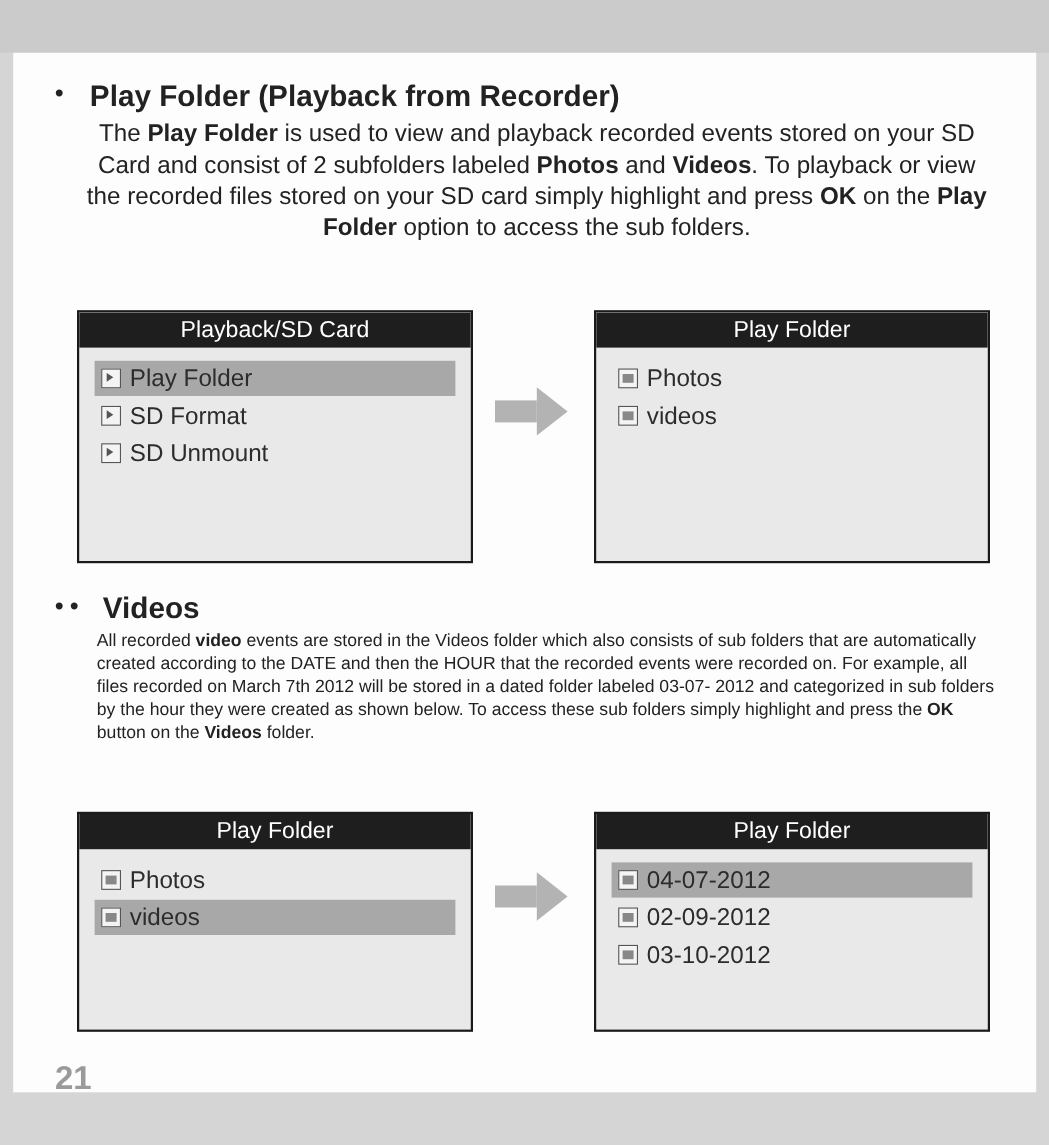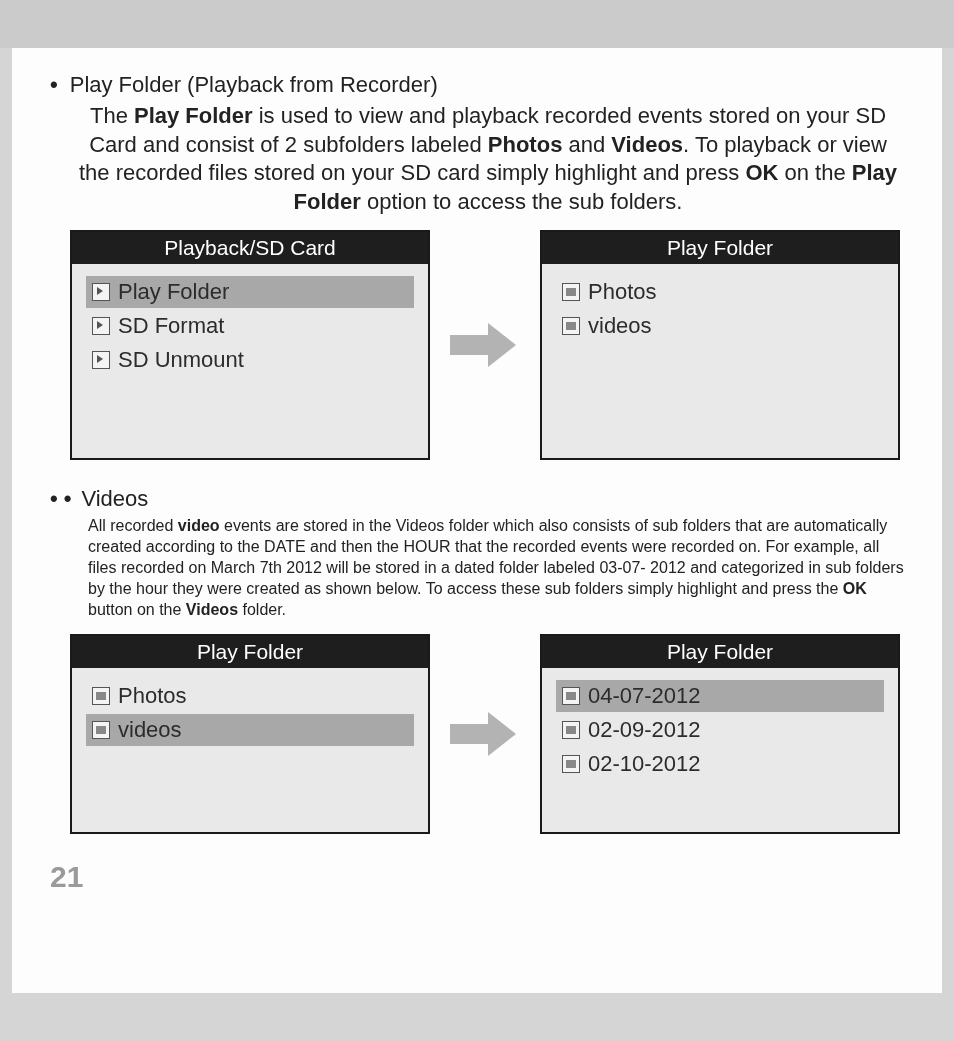--- a/index.html
+++ b/index.html
@@ -23,23 +23,23 @@
     background: #cbcbcb;
   }
   .content {
     background: #fdfdfd;
     margin: 0 12px;
     padding: 24px 38px 10px 38px;
     box-sizing: border-box;
     height: 945px;
   }
   .section-title {
-    font-size: 22px;
-    font-weight: normal;
-    margin: 0 0 4px 4px;
+    font-size: 27px;
+    font-weight: bold;
+    margin: 0 0 4px 16px;
   }
   .section-text {
     font-size: 22px;
     line-height: 1.3;
     margin: 0 0 14px 22px;
     text-align: center;
   }
   .bullet-row { display: flex; }
   .bullet-dot { font-size: 22px; font-weight: bold; padding-right: 8px; }
   .inline b { font-weight: bold; }
@@ -50,20 +50,21 @@
     gap: 20px;
     margin: 10px 0 26px 20px;
   }
   .menu-box {
     border: 2px solid #1a1a1a;
     background: #e9e9e9;
     width: 360px;
     height: 230px;
     box-sizing: border-box;
     overflow: hidden;
+    margin-top: 47px;
   }
   .menu-box.tall { height: 200px; }
   .menu-title {
     background: #1e1e1e;
     color: #fff;
     text-align: center;
     font-size: 21px;
     padding: 4px 0;
   }
   .menu-body {
@@ -219,21 +220,21 @@
             <div class="menu-item selected">
               <span class="icon-block photo"></span>
               <span>04-07-2012</span>
             </div>
             <div class="menu-item">
               <span class="icon-block photo"></span>
               <span>02-09-2012</span>
             </div>
             <div class="menu-item">
               <span class="icon-block photo"></span>
-              <span>02-10-2012</span>
+              <span>03-10-2012</span>
             </div>
           </div>
       </div>
     </div>
 
     <div class="page-number">21</div>
   </div>
 </div>
 
 </body></html>

